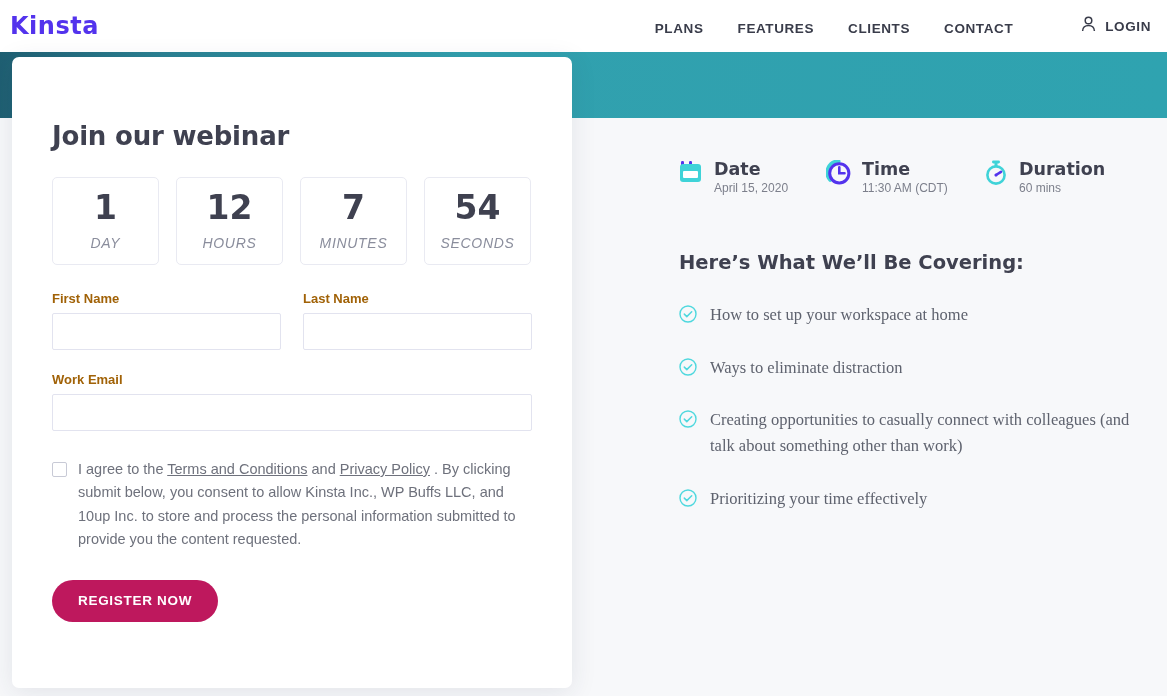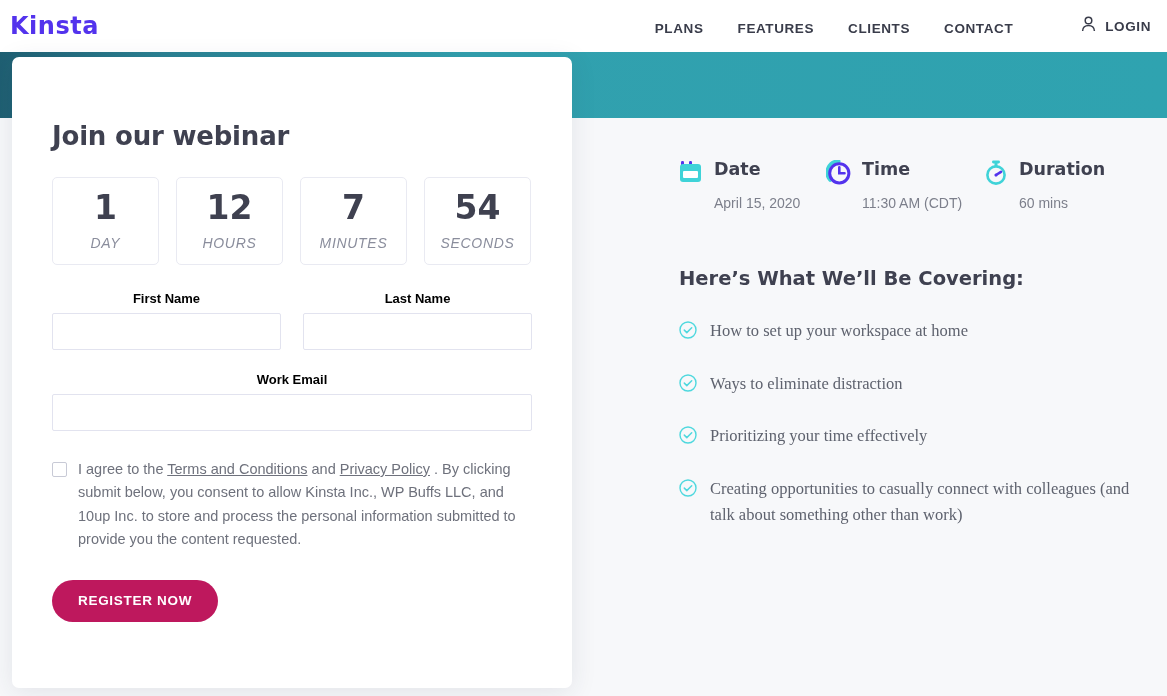--- a/index.html
+++ b/index.html
@@ -84,21 +84,21 @@
     margin-top: 11px;
     font-size: 14px; letter-spacing: 0.7px;
     color: #8a8d9c;
     font-style: italic;
   }
 
   
   #form { margin-top: 26px; }
   .field-label {
     font-size: 13px; font-weight: 700;
-    color: #000000; margin-bottom: 7px; text-align: center;
+    color: #a16207; margin-bottom: 7px;
   }
   .text-input {
     width: 100%; height: 37px;
     border: 1px solid #e2e3ef;
     border-radius: 2px;
     background: #fff;
     padding: 0 9px;
     font-size: 14px;
     font-family: "Liberation Sans", sans-serif;
     color: #3f4150;
@@ -142,22 +142,22 @@
   
   #right { position: absolute; left: 679px; top: 160px; width: 470px; }
   #meta-row { display: flex; }
   .meta-item { display: flex; gap: 11px; }
   .meta-text .meta-title {
     font-size: 17.5px; font-weight: 700;
     color: #3f4150; line-height: 1.1;
     font-family: "DejaVu Sans", sans-serif;
   }
   .meta-text .meta-value {
-    margin-top: 16px;
-    font-size: 14px; color: #7c7f8b;
+    margin-top: 2px;
+    font-size: 12px; color: #7c7f8b;
   }
   #meta-date { width: 147px; }
   #meta-time { width: 158px; }
 
   #covering-title {
     margin-top: 56px;
     font-size: 19.5px; font-weight: 700;
     color: #3f4150;
     font-family: "DejaVu Sans", sans-serif;
   }
@@ -327,29 +327,29 @@
         <span class="bullet-text">Ways to eliminate distraction</span>
       </div>
 
       <div class="bullet">
         <span class="bullet-icon">
           <svg width="18" height="18" viewBox="0 0 18 18">
             <circle cx="9" cy="9" r="8" fill="none" stroke="#4fd8de" stroke-width="1.4"></circle>
             <path d="M5.3 9.1l2.5 2.5 4.9-4.8" fill="none" stroke="#4fd8de" stroke-width="1.5" stroke-linecap="round" stroke-linejoin="round"></path>
           </svg>
         </span>
-        <span class="bullet-text">Prioritizing your time effectively</span>
+        <span class="bullet-text">Creating opportunities to casually connect with colleagues (and talk about something other than work)</span>
       </div>
 
       <div class="bullet">
         <span class="bullet-icon">
           <svg width="18" height="18" viewBox="0 0 18 18">
             <circle cx="9" cy="9" r="8" fill="none" stroke="#4fd8de" stroke-width="1.4"></circle>
             <path d="M5.3 9.1l2.5 2.5 4.9-4.8" fill="none" stroke="#4fd8de" stroke-width="1.5" stroke-linecap="round" stroke-linejoin="round"></path>
           </svg>
         </span>
-        <span class="bullet-text">Creating opportunities to casually connect with colleagues (and talk about something other than work)</span>
+        <span class="bullet-text">Prioritizing your time effectively</span>
       </div>
 
     </div>
   </div>
 
 </div>
 
 </body></html>

